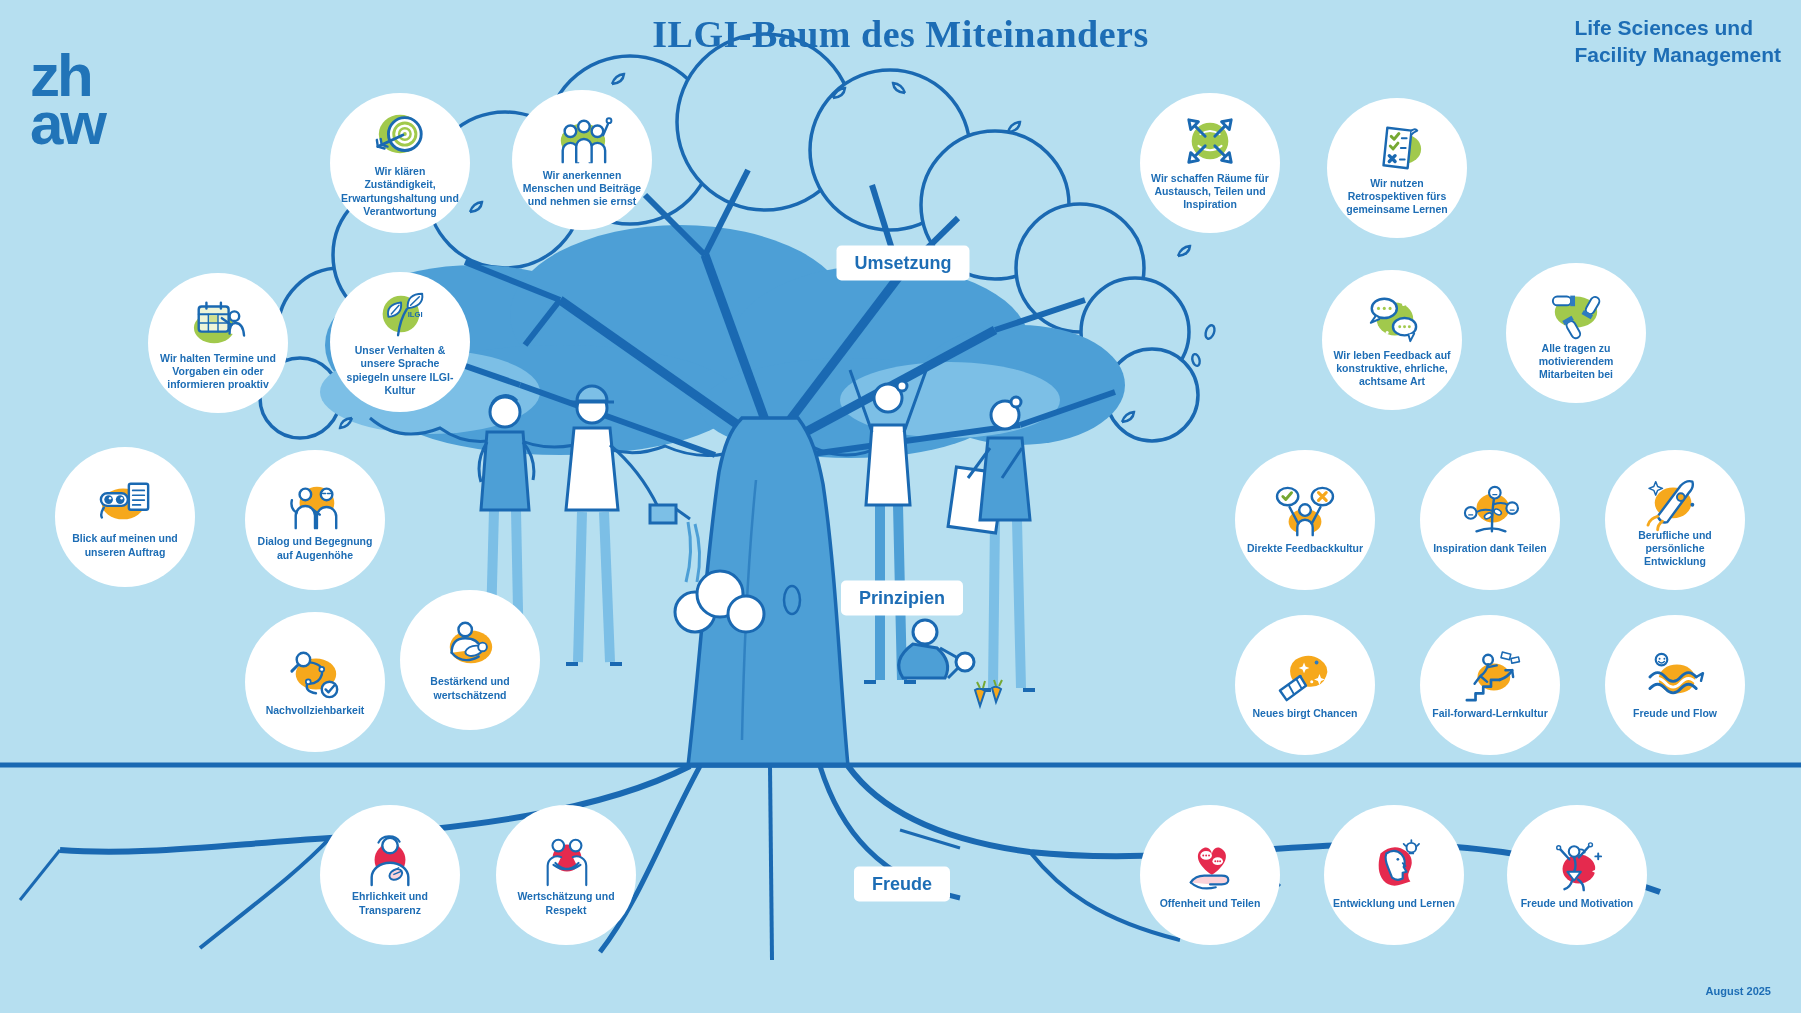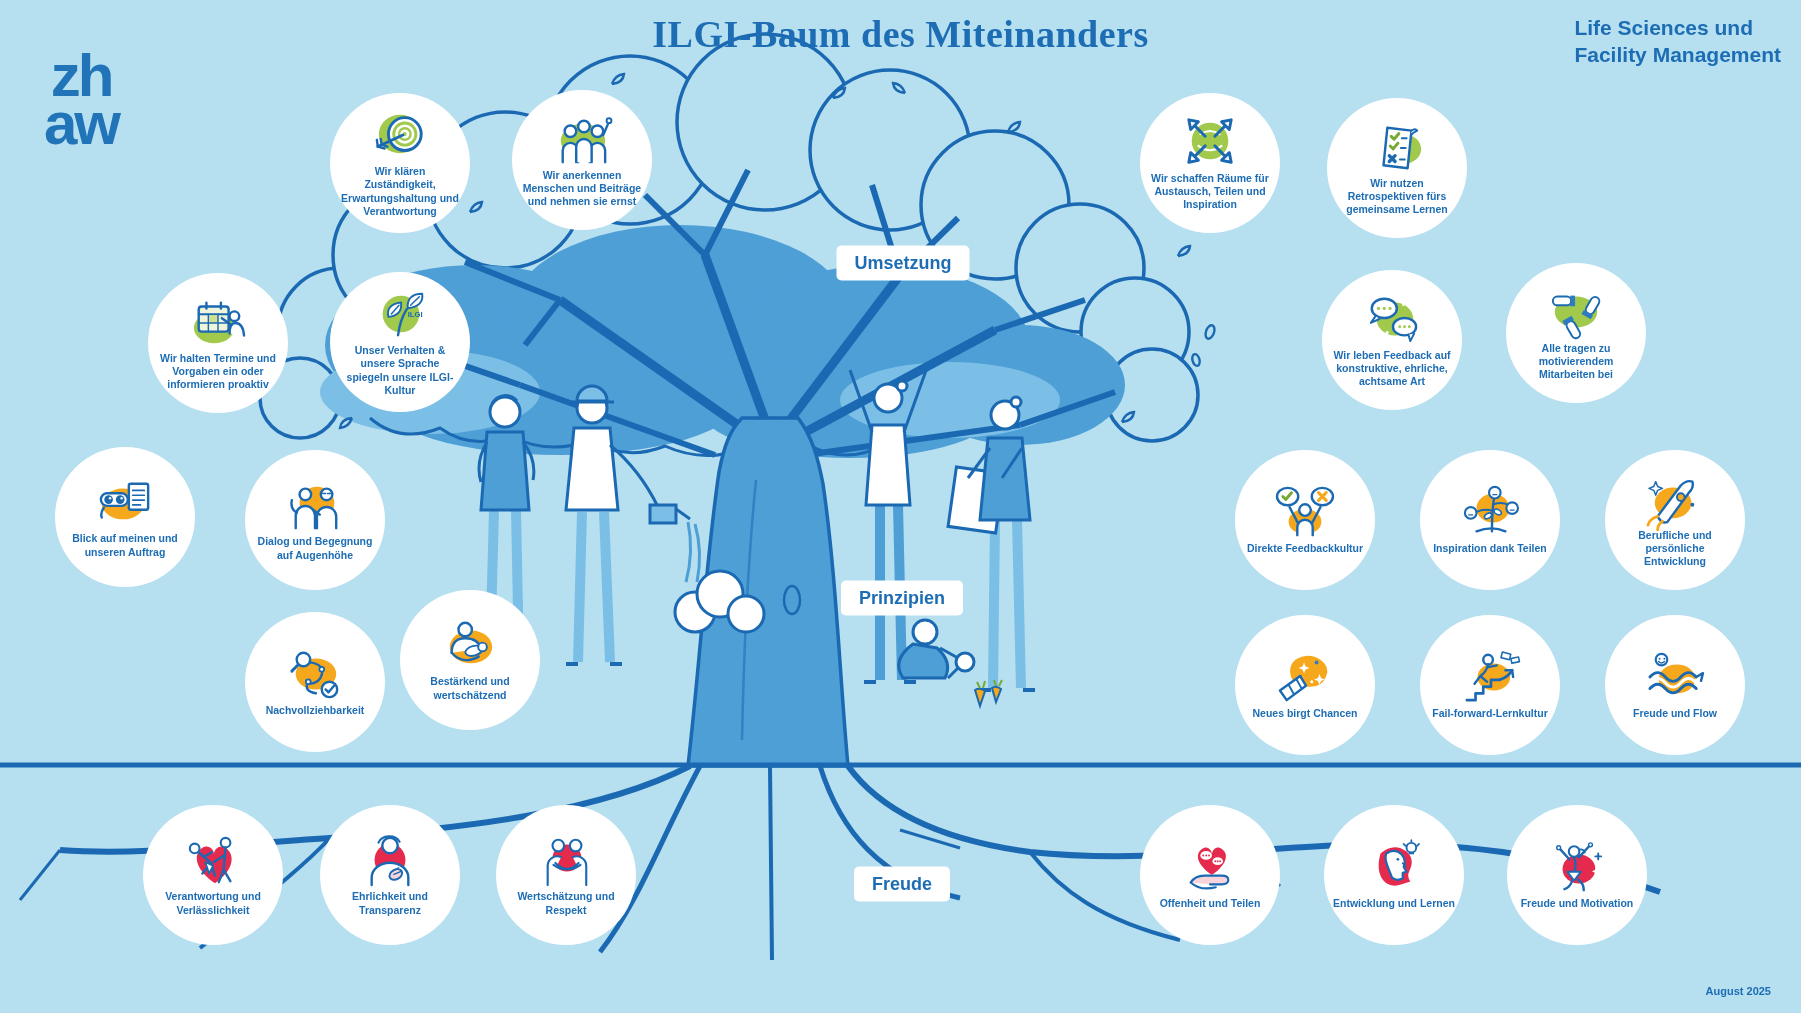--- a/index.html
+++ b/index.html
@@ -1,21 +1,21 @@
 <!DOCTYPE html>
 <html><head>
 <meta charset="utf-8">
 <style>
   html,body{margin:0;padding:0;background:#9fc9e0;}
   .poster{position:relative;width:1801px;height:1013px;background:#b6dff0;overflow:hidden;
           font-family:"Liberation Sans",sans-serif;}
   .tree-svg{position:absolute;left:0;top:0;width:1801px;height:1013px;}
   .title{position:absolute;top:12px;left:0;width:100%;text-align:center;
          font-size:38px;font-weight:800;color:#1d6db5;letter-spacing:.5px;font-family:Liberation Serif, serif;}
-  .logo{position:absolute;top:52px;left:30px;width:102px;text-align:center;
+  .logo{position:absolute;top:52px;left:30px;width:102px;text-align:left;
         font-weight:800;color:#2174b8;font-size:60px;line-height:.8;letter-spacing:-3px;}
   .logo span{display:block;}
   .org{position:absolute;top:14px;right:20px;text-align:left;
        font-size:21px;font-weight:bold;color:#1d6db5;line-height:1.3;}
   .org span{display:block;}
   .date{position:absolute;right:30px;bottom:16px;font-size:11px;font-weight:bold;color:#1d6db5;}
   .slabel{position:absolute;transform:translate(-50%,-50%);background:#fff;border-radius:5px;
           padding:7px 18px;font-size:18px;font-weight:bold;color:#1d6db5;white-space:nowrap;}
   .badge{position:absolute;width:140px;height:140px;border-radius:50%;background:#fff;
          display:flex;flex-direction:column;align-items:center;justify-content:center;
@@ -483,33 +483,20 @@
         <path d="M54,28 l7,-4 -2,8" stroke="#1a69b2" stroke-width="2.5" fill="none"></path>
         <circle cx="18" cy="10" r="6" fill="#fff" stroke="#1a69b2" stroke-width="2.2"></circle>
         <circle cx="16" cy="9" r="1" fill="#1a69b2"></circle>
           <circle cx="21" cy="9" r="1" fill="#1a69b2"></circle>
         <path d="M15,12 q3,3 6,0" stroke="#1a69b2" stroke-width="1.6" fill="none"></path>
       </svg>
     </span>
     <span class="blabel">Freude und Flow</span>
   </div>
 
-  <div class="badge" style="left:143px;top:805px">
-    <span class="bicon">
-      <svg viewBox="0 0 64 56">
-        <path d="M34,52 C16,40 10,24 20,16 C27,11 33,17 33,22 C33,17 39,11 46,16 C56,24 52,40 34,52 Z" fill="#e52a4e"></path>
-        <circle cx="13" cy="16" r="5" fill="#fff" stroke="#1a69b2" stroke-width="2.2"></circle>
-        <path d="M17,20 L30,31 M22,25 l9,-5 M30,31 l4,13 M30,31 l-9,11" stroke="#1a69b2" stroke-width="2.5" fill="none"></path>
-        <path d="M24,30 l8,4 -4,8 z" fill="#fff" stroke="#1a69b2" stroke-width="1.8"></path>
-        <circle cx="45" cy="10" r="5" fill="#fff" stroke="#1a69b2" stroke-width="2.2"></circle>
-        <path d="M45,15 L43,38 M44,23 l-11,7 M43,38 l-5,13 M43,38 l7,12" stroke="#1a69b2" stroke-width="2.5" fill="none"></path>
-      </svg>
-    </span>
-    <span class="blabel">Verantwortung und Verlässlichkeit</span>
-  </div>
 
   <div class="badge" style="left:320px;top:805px">
     <span class="bicon">
       <svg viewBox="0 0 64 56">
         <ellipse cx="32" cy="28" rx="16" ry="17" fill="#e52a4e"></ellipse>
         <circle cx="32" cy="13" r="8" fill="#fff" stroke="#1a69b2" stroke-width="2.5"></circle>
         <path d="M20,10 a12,10 0 0 1 22,-1" fill="none" stroke="#1a69b2" stroke-width="2.2"></path>
         <path d="M13,54 v-8 a15,12 0 0 1 38,0 v8" fill="#fff" stroke="#1a69b2" stroke-width="2.5"></path>
         <ellipse cx="38" cy="43" rx="7" ry="5" transform="rotate(-30 38 43)" fill="#fbd3da" stroke="#1a69b2" stroke-width="2"></ellipse>
         <path d="M34,40 l7,-4 M36,43 l7,-3" stroke="#1a69b2" stroke-width="1.4" fill="none"></path>

